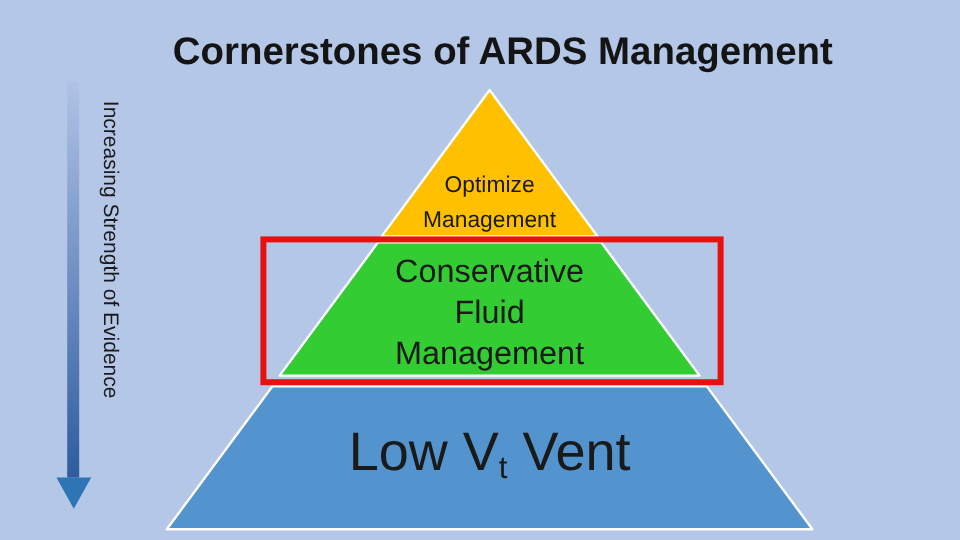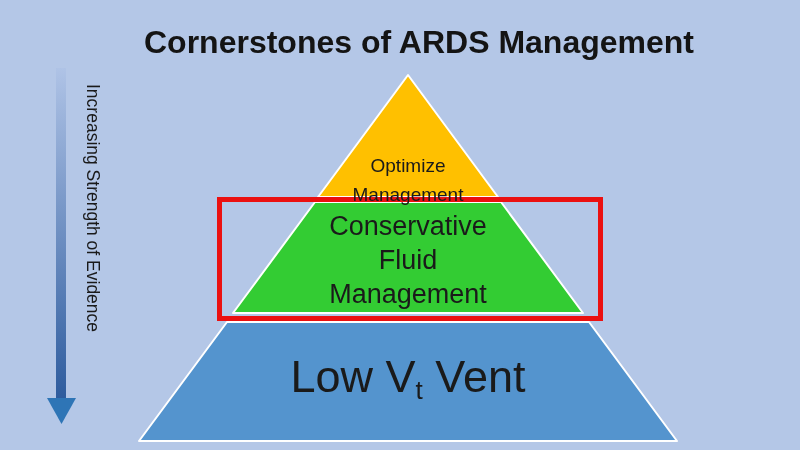--- a/index.html
+++ b/index.html
@@ -23,21 +23,21 @@
     position: absolute; left: 77px; top: 84px; height: 320px; width: 26px;
     writing-mode: vertical-rl; text-orientation: mixed;
     font-size: 17.5px; color: #1A1A1A; white-space: nowrap;
   }
 
   .tier-text {
     position: absolute; left: 158px; width: 500px;
     text-align: center; color: #1A1A1A;
   }
   .tier-text .line { display: block; }
-  .tier-top    { top: 140px; font-size: 19px; margin-top: 11px; }
+  .tier-top    { top: 140px; font-size: 19px; }
   .tier-top    .line { line-height: 29px; }
   .tier-middle { top: 209px; font-size: 27px; }
   .tier-middle .line { line-height: 34px; }
   .tier-bottom { top: 351px; font-size: 45px; }
   .sub { font-size: 0.58em; vertical-align: -0.25em; }
 </style>
 </head>
 <body style="background-color: rgb(180, 199, 231);">
 
 <div class="stage">

